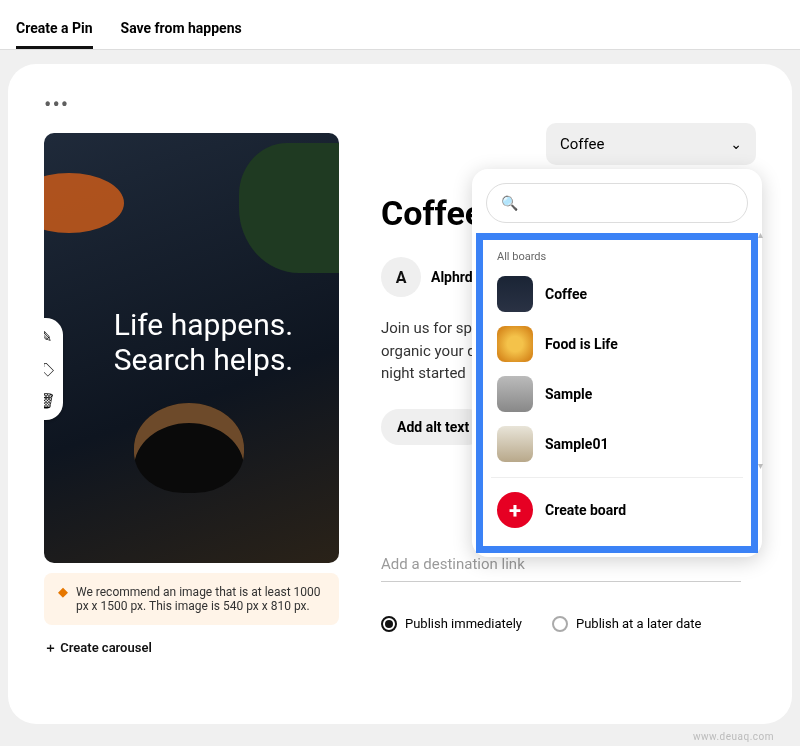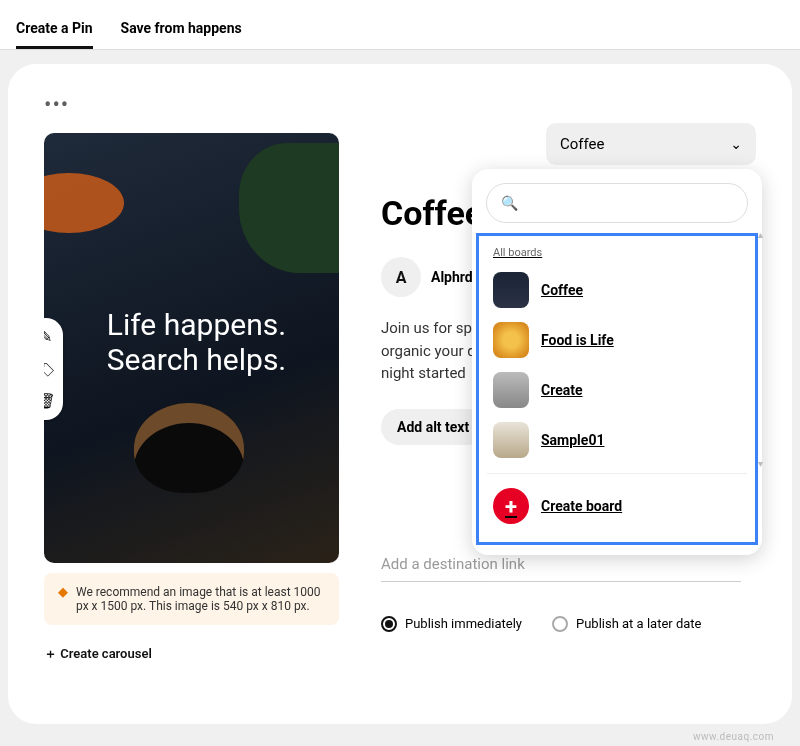--- a/index.html
+++ b/index.html
@@ -14,30 +14,30 @@
 .more-dots { color: #5f5f5f; font-size: 22px; letter-spacing: 1px; margin-bottom: 16px; cursor: pointer; }
 
 .columns { display: flex; gap: 42px; }
 .left-col { width: 295px; }
 .right-col { flex: 1; position: relative; }
 
 .pin-image { width: 295px; height: 430px; border-radius: 10px; background: linear-gradient(160deg, #1f2a3a 0%, #0e1520 60%, #2a2218 100%); position: relative; overflow: hidden; }
 .pin-image::before { content:""; position:absolute; top:40px; left:-30px; width:110px; height:60px; border-radius:50%; background:#c85a1a; opacity:0.85; }
 .pin-image::after { content:""; position:absolute; top:10px; right:-20px; width:120px; height:130px; background:#1f3a22; border-radius:40% 0 0 50%; }
 .cup { position:absolute; bottom:70px; left:90px; width:110px; height:90px; background:#0a0a0a; border-radius:50% 50% 45% 45%; box-shadow: inset 0 20px 0 #6d4a2a; }
-.pin-text { position:absolute; top:175px; left:5px; width:100%; text-align:center; color:#fff; font-family: "Brush Script MT", cursive; font-size:30px; line-height:1.15; }
+.pin-text { position:absolute; top:175px; left:12px; width:100%; text-align:center; color:#fff; font-family: "Brush Script MT", cursive; font-size:30px; line-height:1.15; }
 .pin-text .line2 { font-size:30px; }
 
 .edit-strip { position:absolute; top:185px; left:-15px; width:34px; background:#fff; border-radius:20px; box-shadow:0 1px 3px rgba(0,0,0,0.3); display:flex; flex-direction:column; align-items:center; padding:10px 0; gap:14px; }
 .edit-strip span { font-size:15px; cursor:pointer; }
 
 .recommend { margin-top:10px; background:#fff4e8; border-radius:8px; padding:12px 14px; font-size:12px; color:#333; display:flex; gap:8px; align-items:flex-start; }
 .recommend .warn { color:#e67700; font-size:13px; line-height:1; }
 
-.create-carousel { margin-top:20px; font-size:13px; font-weight:600; color:#111; cursor:pointer; }
+.create-carousel { margin-top:14px; font-size:13px; font-weight:600; color:#111; cursor:pointer; }
 
 .board-select { position:absolute; top:-10px; right:0; width:210px; height:42px; background:#efefef; border-radius:10px; display:flex; align-items:center; padding:0 14px; font-size:15px; cursor:pointer; justify-content:space-between; }
 .chev { font-size:14px; }
 
 .title { font-size:34px; font-weight:700; margin-top:60px; }
 .author { display:flex; align-items:center; gap:10px; margin-top:24px; }
 .avatar { width:40px; height:40px; border-radius:50%; background:#efefef; display:flex; align-items:center; justify-content:center; font-weight:700; font-size:16px; color:#111; }
 .author-name { font-weight:700; font-size:14px; }
 
 .desc { margin-top:20px; font-size:15px; color:#333; line-height:1.5; width: 230px; }
@@ -52,21 +52,21 @@
 .radio .dot { width:8px; height:8px; border-radius:50%; background:#111; }
 .pub-opt { display:flex; align-items:center; cursor:pointer; }
 
 
 .dropdown { position:absolute; top:36px; right:-6px; width:290px; background:#fff; border-radius:16px; box-shadow:0 4px 20px rgba(0,0,0,0.18); padding:14px 0 0 0; z-index:10; }
 .search-wrap { padding:0 14px 10px 14px; }
 .search { border:1px solid #ddd; border-radius:22px; height:40px; display:flex; align-items:center; padding:0 14px; gap:10px; }
 .search input { border:none; outline:none; font-size:14px; width:100%; background:transparent; }
 .mag { color:#888; font-size:14px; }
 
-.red-box { border:3px solid #3b82f6; margin:0 4px 10px 4px; padding:6px 8px 12px 8px;text-decoration:underline; }
+.red-box { border:7px solid #3b82f6; margin:0 4px 4px 4px; padding:6px 8px 12px 8px; }
 .section-label { font-size:11px; color:#666; padding:4px 6px 6px 6px; }
 .board-item { display:flex; align-items:center; gap:12px; padding:7px 6px; cursor:pointer; border-radius:8px; }
 .thumb { width:36px; height:36px; border-radius:8px; background:#ddd; }
 .thumb.coffee { background:linear-gradient(#1a2435,#2a3244); }
 .thumb.food { background:radial-gradient(circle,#f4c24a 30%,#d88a1e 80%); }
 .thumb.sample { background:linear-gradient(#bbb,#888); }
 .thumb.sample01 { background:linear-gradient(#e8e4d8,#b8a88a); }
 .board-name { font-weight:700; font-size:14px; }
 
 .divider { height:1px; background:#eee; margin:8px 0; }
@@ -129,21 +129,21 @@
           <div class="board-item">
             <div class="thumb coffee"></div>
             <div class="board-name">Coffee</div>
           </div>
           <div class="board-item">
             <div class="thumb food"></div>
             <div class="board-name">Food is Life</div>
           </div>
           <div class="board-item">
             <div class="thumb sample"></div>
-            <div class="board-name">Create</div>
+            <div class="board-name">Sample</div>
           </div>
           <div class="board-item">
             <div class="thumb sample01"></div>
             <div class="board-name">Sample01</div>
           </div>
           <div class="divider"></div>
           <div class="create-board-row">
             <div class="plus-circle">+</div>
             <div class="board-name">Create board</div>
           </div>

